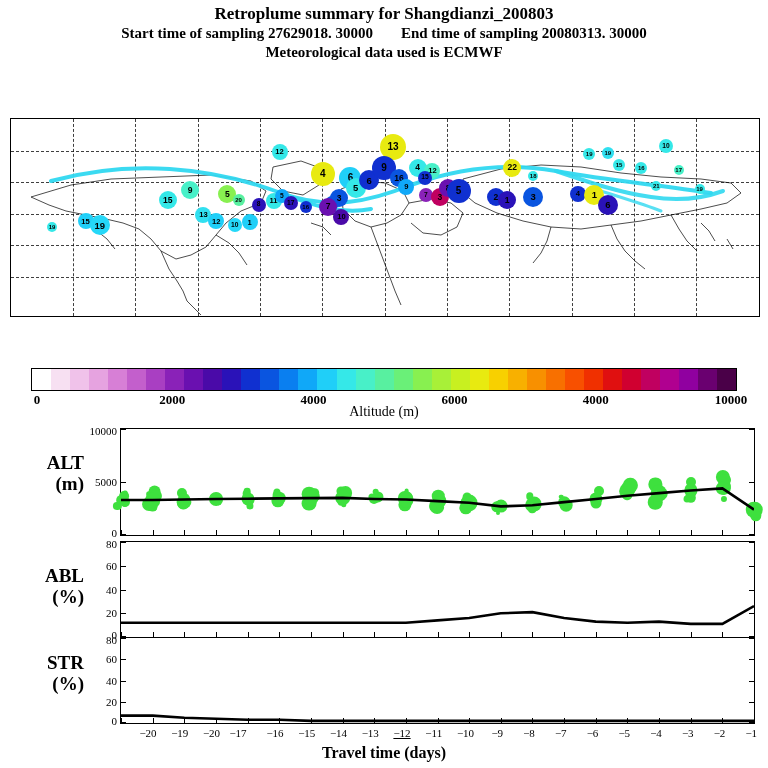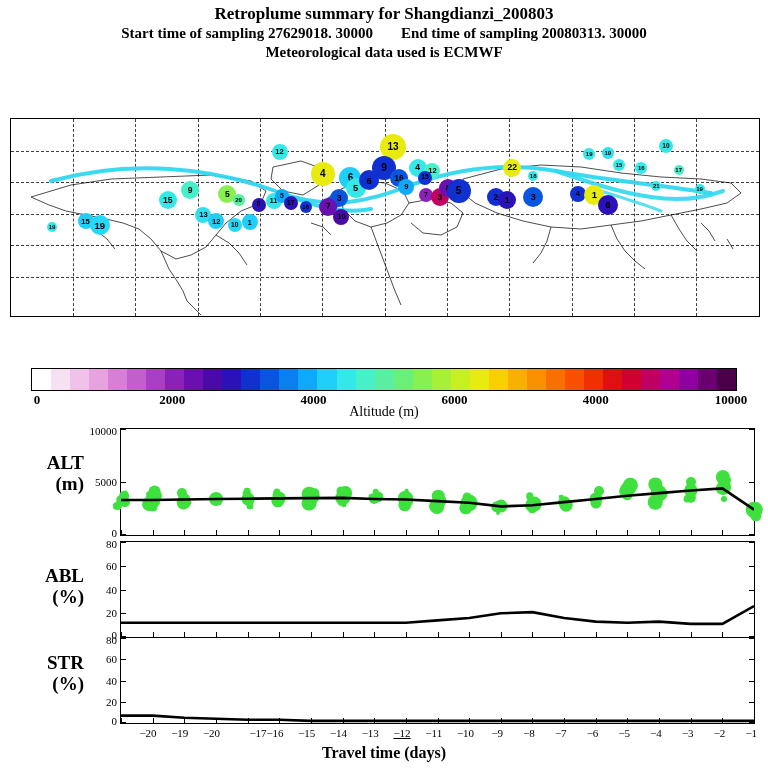--- a/index.html
+++ b/index.html
@@ -545,21 +545,21 @@
     <div class="xtickmark" style="left: 633px;"></div>
     <svg width="633" height="85" style="position: absolute; left: 0px; top: 0px;">
       <path d="M0.0,77.6 L31.7,77.6 L63.3,79.7 L95.0,80.8 L126.6,81.8 L158.3,81.8 L189.9,82.9 L221.5,82.9 L253.2,82.9 L284.9,82.9 L316.5,82.9 L348.2,82.9 L379.8,82.9 L411.4,82.9 L443.1,82.9 L474.8,82.9 L506.4,82.9 L538.0,82.9 L569.7,82.9 L601.4,82.9 L633.0,82.9 " fill="none" stroke="#000" stroke-width="2.6"></path>
     </svg>
   </div>
 
 <div class="xaxis-labels" id="xlabels" style="left:120px;top:727px;width:635px;height:14px;">
     <span style="left: 0px;">−20</span>
     <span style="left: 31.75px;">−19</span>
     <span style="left: 63.5px;">−20</span>
-    <span style="left: 110px;">−17</span>
+    <span style="left: 90px;">−17</span>
     <span style="left: 127px;">−16</span>
     <span style="left: 158.75px;">−15</span>
     <span style="left: 190.5px;">−14</span>
     <span style="left: 222.25px;">−13</span>
     <span style="left: 254px; text-decoration: underline;">−12</span>
     <span style="left: 285.75px;">−11</span>
     <span style="left: 317.5px;">−10</span>
     <span style="left: 349.25px;">−9</span>
     <span style="left: 381px;">−8</span>
     <span style="left: 412.75px;">−7</span>

